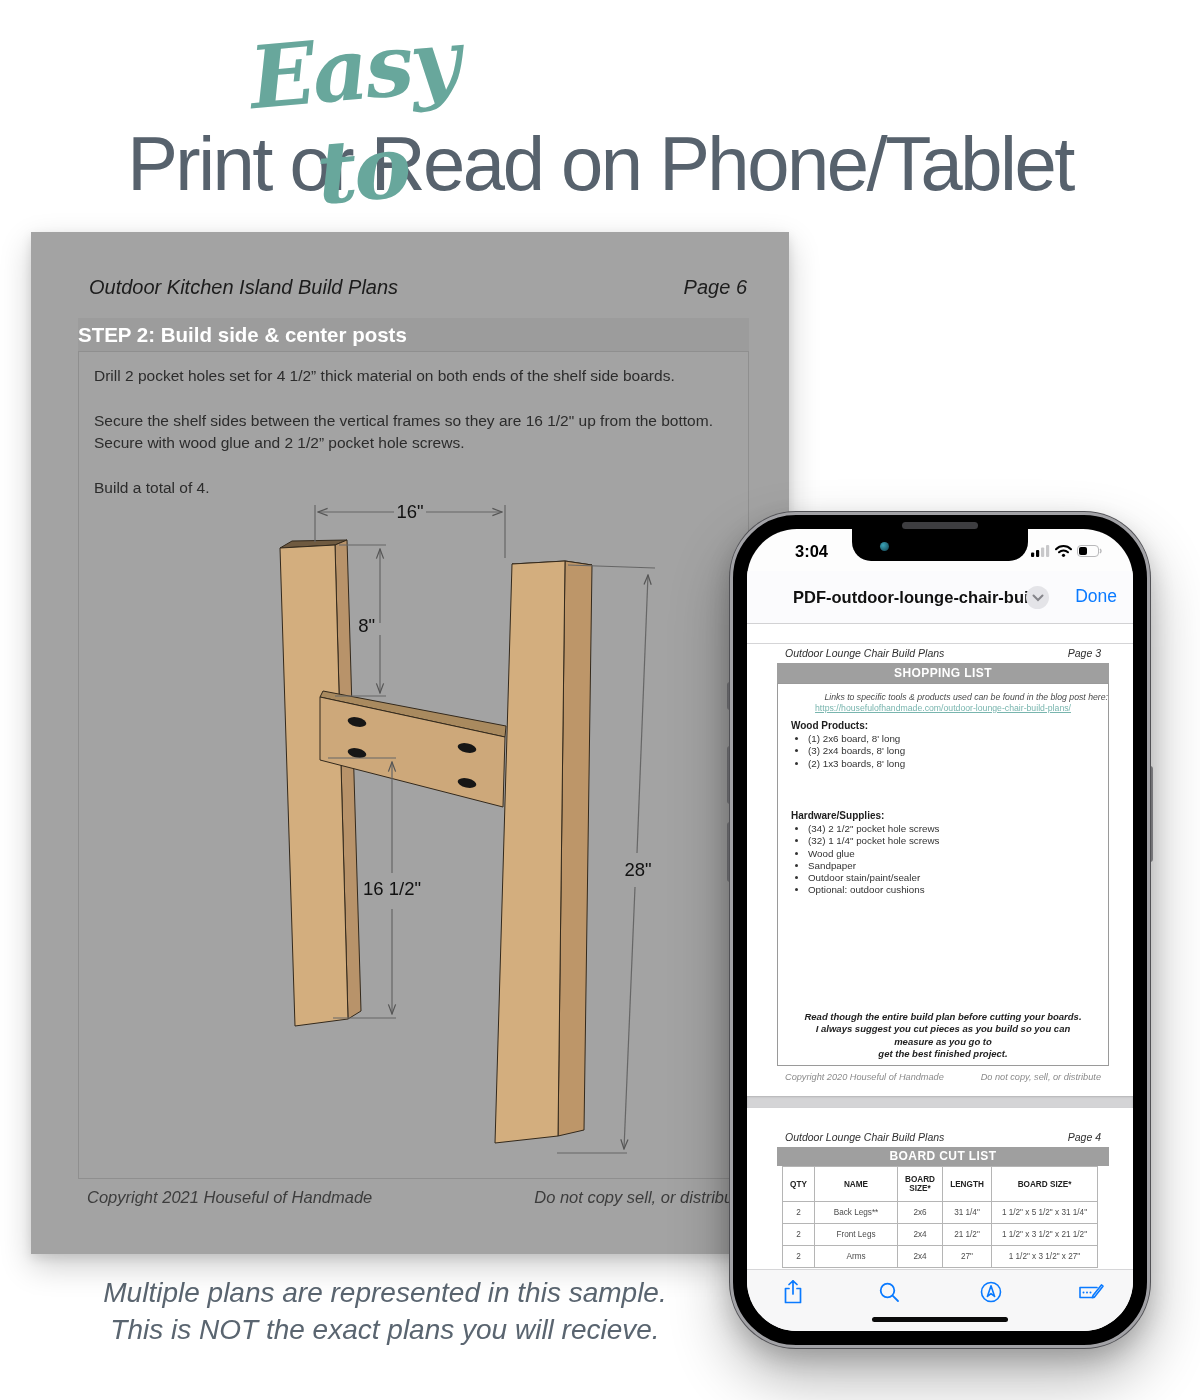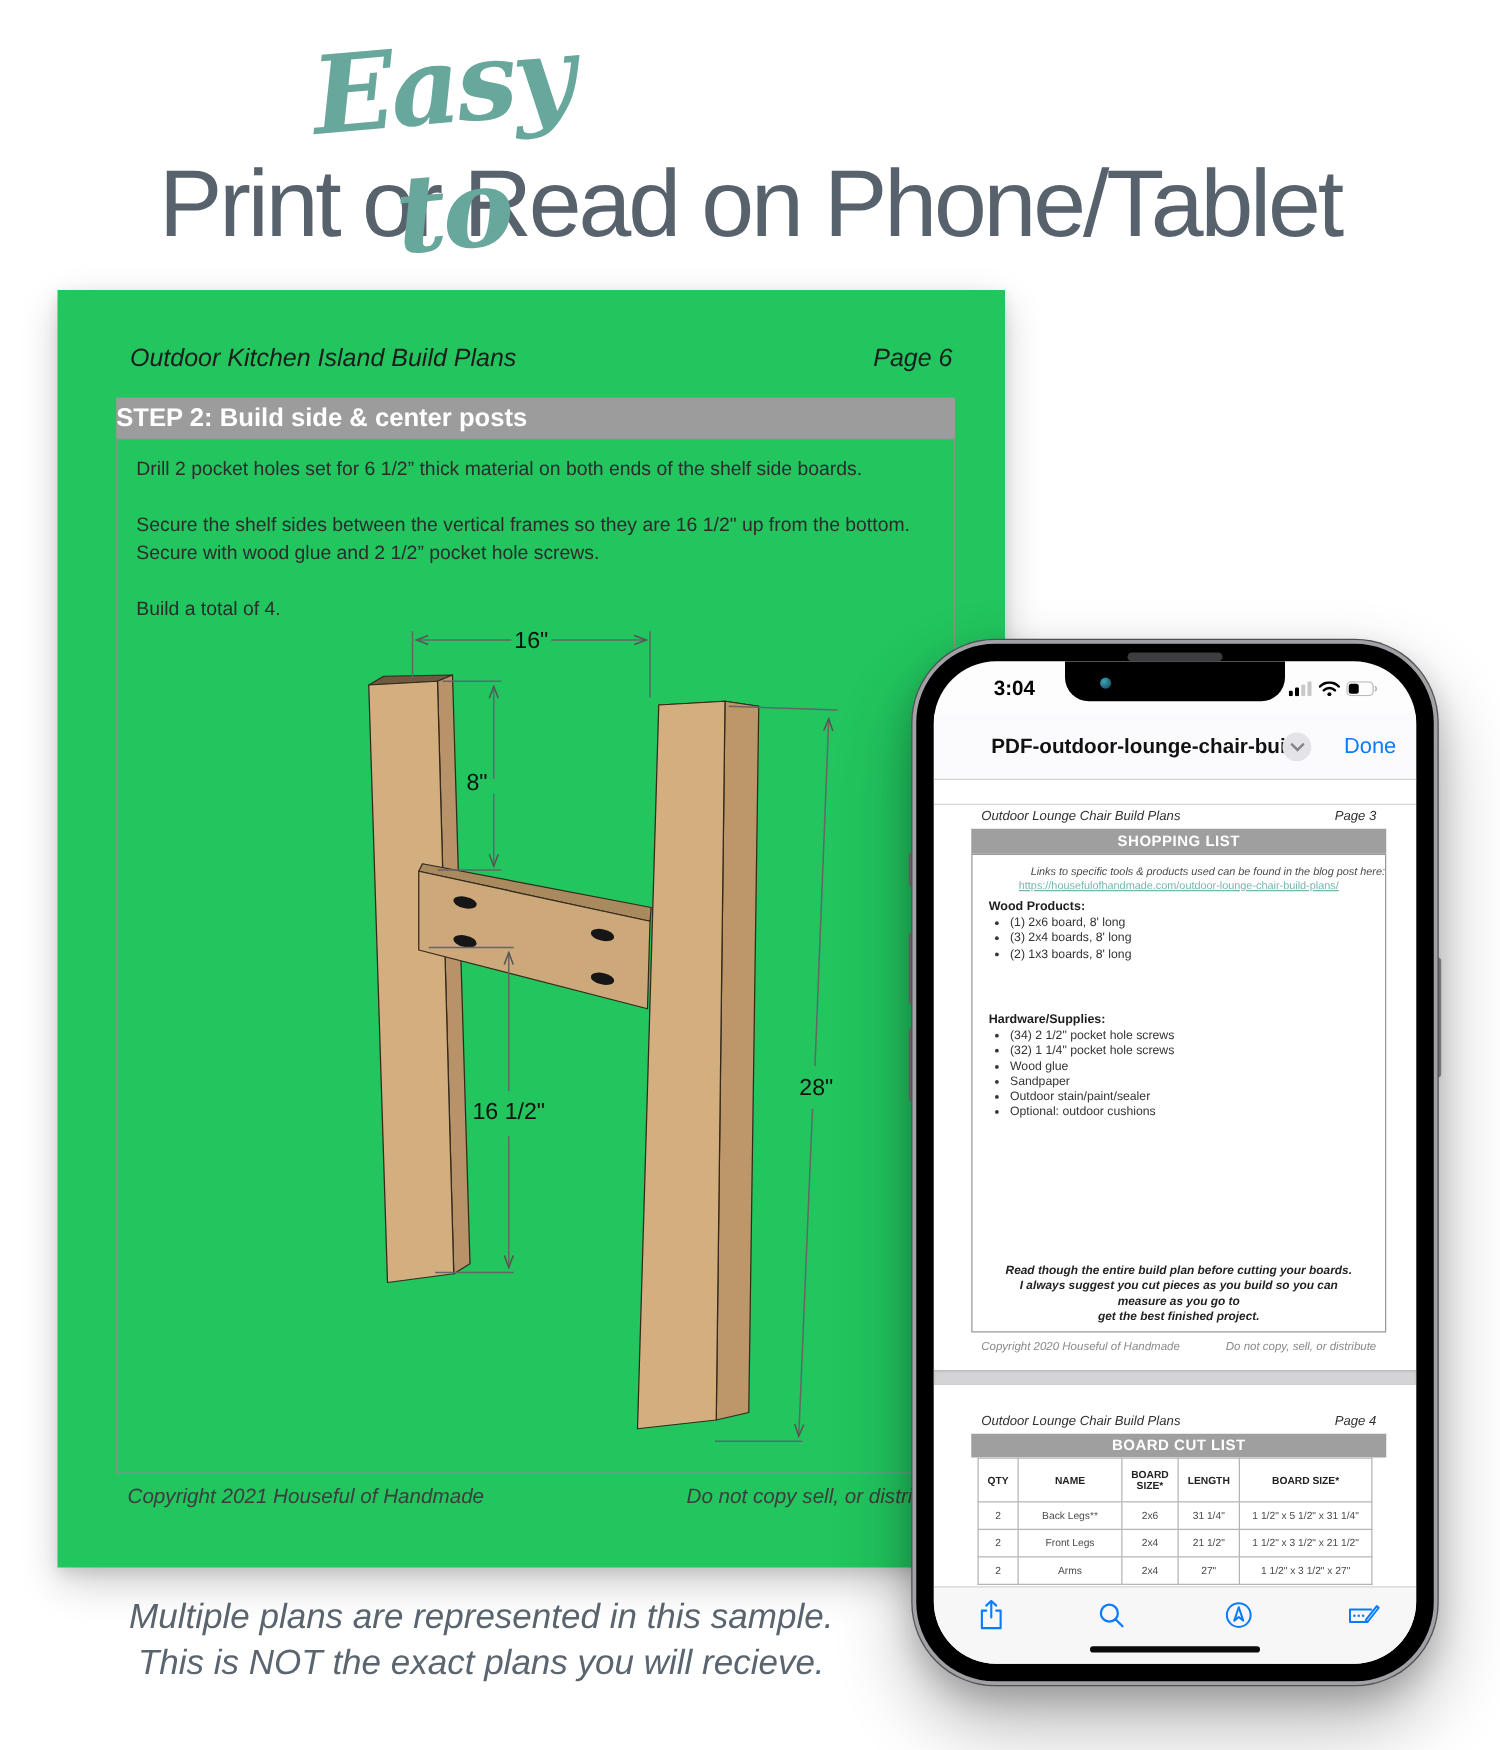--- a/index.html
+++ b/index.html
@@ -12,21 +12,21 @@
     position:absolute;left:198px;top:18px;width:320px;text-align:center;
     font-family:"DejaVu Serif",serif;font-style:italic;font-weight:bold;
     font-size:86px;color:#68a79c;transform:rotate(-5deg);letter-spacing:-3px;z-index:3;
   }
   .headline{
     position:absolute;left:0;top:120px;width:1200px;text-align:center;
     font-size:76px;color:#57626d;letter-spacing:-2.5px;font-weight:400;z-index:2;
   }
   
   .paper{
-    position:absolute;left:46px;top:232px;width:758px;height:1022px;background:#22c55e;
+    position:absolute;left:31px;top:232px;width:758px;height:1022px;background:#a3a3a3;
     box-shadow:0 12px 30px rgba(0,0,0,.20),0 4px 10px rgba(0,0,0,.10);z-index:1;
   }
   .doc-head{position:absolute;left:58px;right:42px;top:44px;display:flex;justify-content:space-between;
     font-style:italic;font-size:20px;color:#1c1c1c;}
   .step-bar{position:absolute;left:47px;top:86px;width:671px;height:33px;background:#9c9c9c;
     color:#fff;font-weight:bold;font-size:20.5px;line-height:33px;box-sizing:border-box;}
   .content-box{position:absolute;left:47px;top:119px;width:671px;height:828px;
     border:1.5px solid #8f8f8f;box-sizing:border-box;}
   .content-box p{margin:0 0 23px 0;padding:0;font-size:15.5px;line-height:1.42;color:#2c2c2c;max-width:648px;}
   .body-text{padding:13px 15px 0 15px;}
@@ -99,21 +99,21 @@
 <div class="headline">Print or Read on Phone/Tablet</div>
 
 <div class="paper">
   <div class="doc-head">
     <span>Outdoor Kitchen Island Build Plans</span>
     <span>Page 6</span>
   </div>
   <div class="step-bar">STEP 2: Build side &amp; center posts</div>
   <div class="content-box">
     <div class="body-text">
-      <p>Drill 2 pocket holes set for 6 1/2” thick material on both ends of the shelf side boards.</p>
+      <p>Drill 2 pocket holes set for 4 1/2” thick material on both ends of the shelf side boards.</p>
       <p>Secure the shelf sides between the vertical frames so they are 16 1/2" up from the bottom. Secure with wood glue and 2 1/2” pocket hole screws.</p>
       <p>Build a total of 4.</p>
     </div>
   </div>
 
   <svg class="diagram" width="430" height="700" viewBox="0 0 430 700">
     <defs>
       <marker id="arr" markerWidth="10" markerHeight="8" refX="9" refY="4" orient="auto">
         <path d="M1,1 L9,4 L1,7" fill="none" stroke="#555" stroke-width="1"></path>
       </marker>

